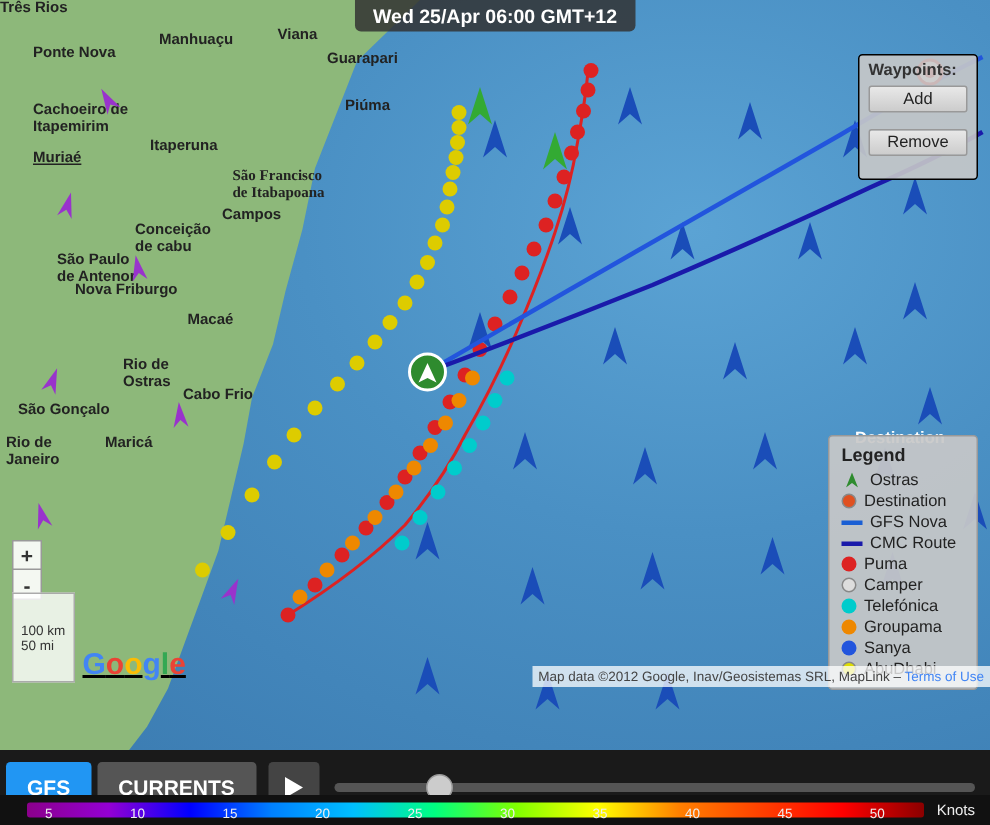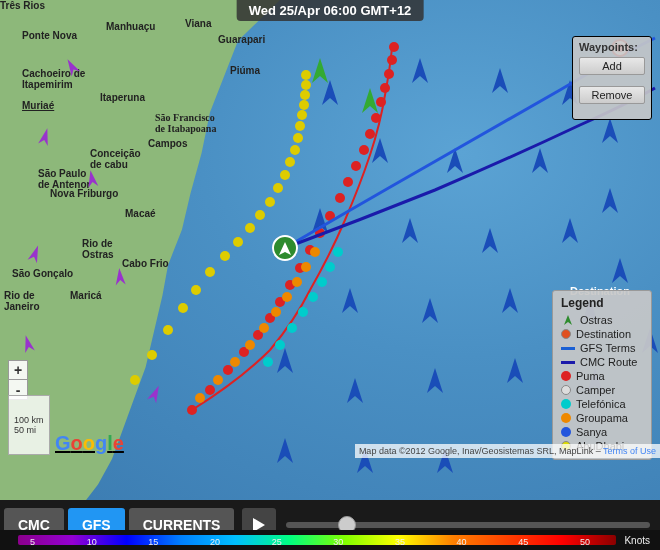--- a/index.html
+++ b/index.html
@@ -486,21 +486,21 @@
           </svg>
       </div>
       <span>Ostras</span>
     </div>
     <div class="legend-item">
       <div class="legend-dot" style="background:#e05020; border-radius:50%; width:10px; height:10px; border:1px solid #888;"></div>
       <span>Destination</span>
     </div>
     <div class="legend-item">
       <div class="legend-line" style="background:#1a5fd4;"></div>
-      <span>GFS Terms</span>
+      <span>GFS Nova</span>
     </div>
     <div class="legend-item">
       <div class="legend-line" style="background:#1a1aaa;"></div>
       <span>CMC Route</span>
     </div>
     <div class="legend-item">
       <div class="legend-dot" style="background:#dd2222;"></div>
       <span>Puma</span>
     </div>
     <div class="legend-item">
@@ -559,21 +559,20 @@
   <div class="city-label" style="left:4px; top:290px;">Rio de<br>Janeiro</div>
   <div class="city-label" style="left:70px; top:290px;">Maricá</div>
   <div class="city-label" style="left:155px; top:112px;font-family:Liberation Serif, serif;">São Francisco<br>de Itabapoana</div>
   <div class="city-label" style="left:90px; top:148px;">Conceição<br>de cabu</div>
   <div class="city-label" style="left:85, top:148px;">Três Rios</div>
   <div class="city-label" style="left:38px; top:168px;">São Paulo<br>de Antenor</div>
   <div class="city-label" style="left:82px; top:238px;">Rio de<br>Ostras</div>
 </div>
 
 <div id="bottom-toolbar">
-  <button class="mode-btn">CMC</button>
   <button class="mode-btn active">GFS</button>
   <button class="mode-btn">CURRENTS</button>
 
   <button id="play-btn">
     <svg width="12" height="14" viewBox="0 0 12 14">
         <polygon points="0,0 12,7 0,14" fill="white"></polygon>
       </svg>
   </button>
 
   <div id="time-slider-container">

